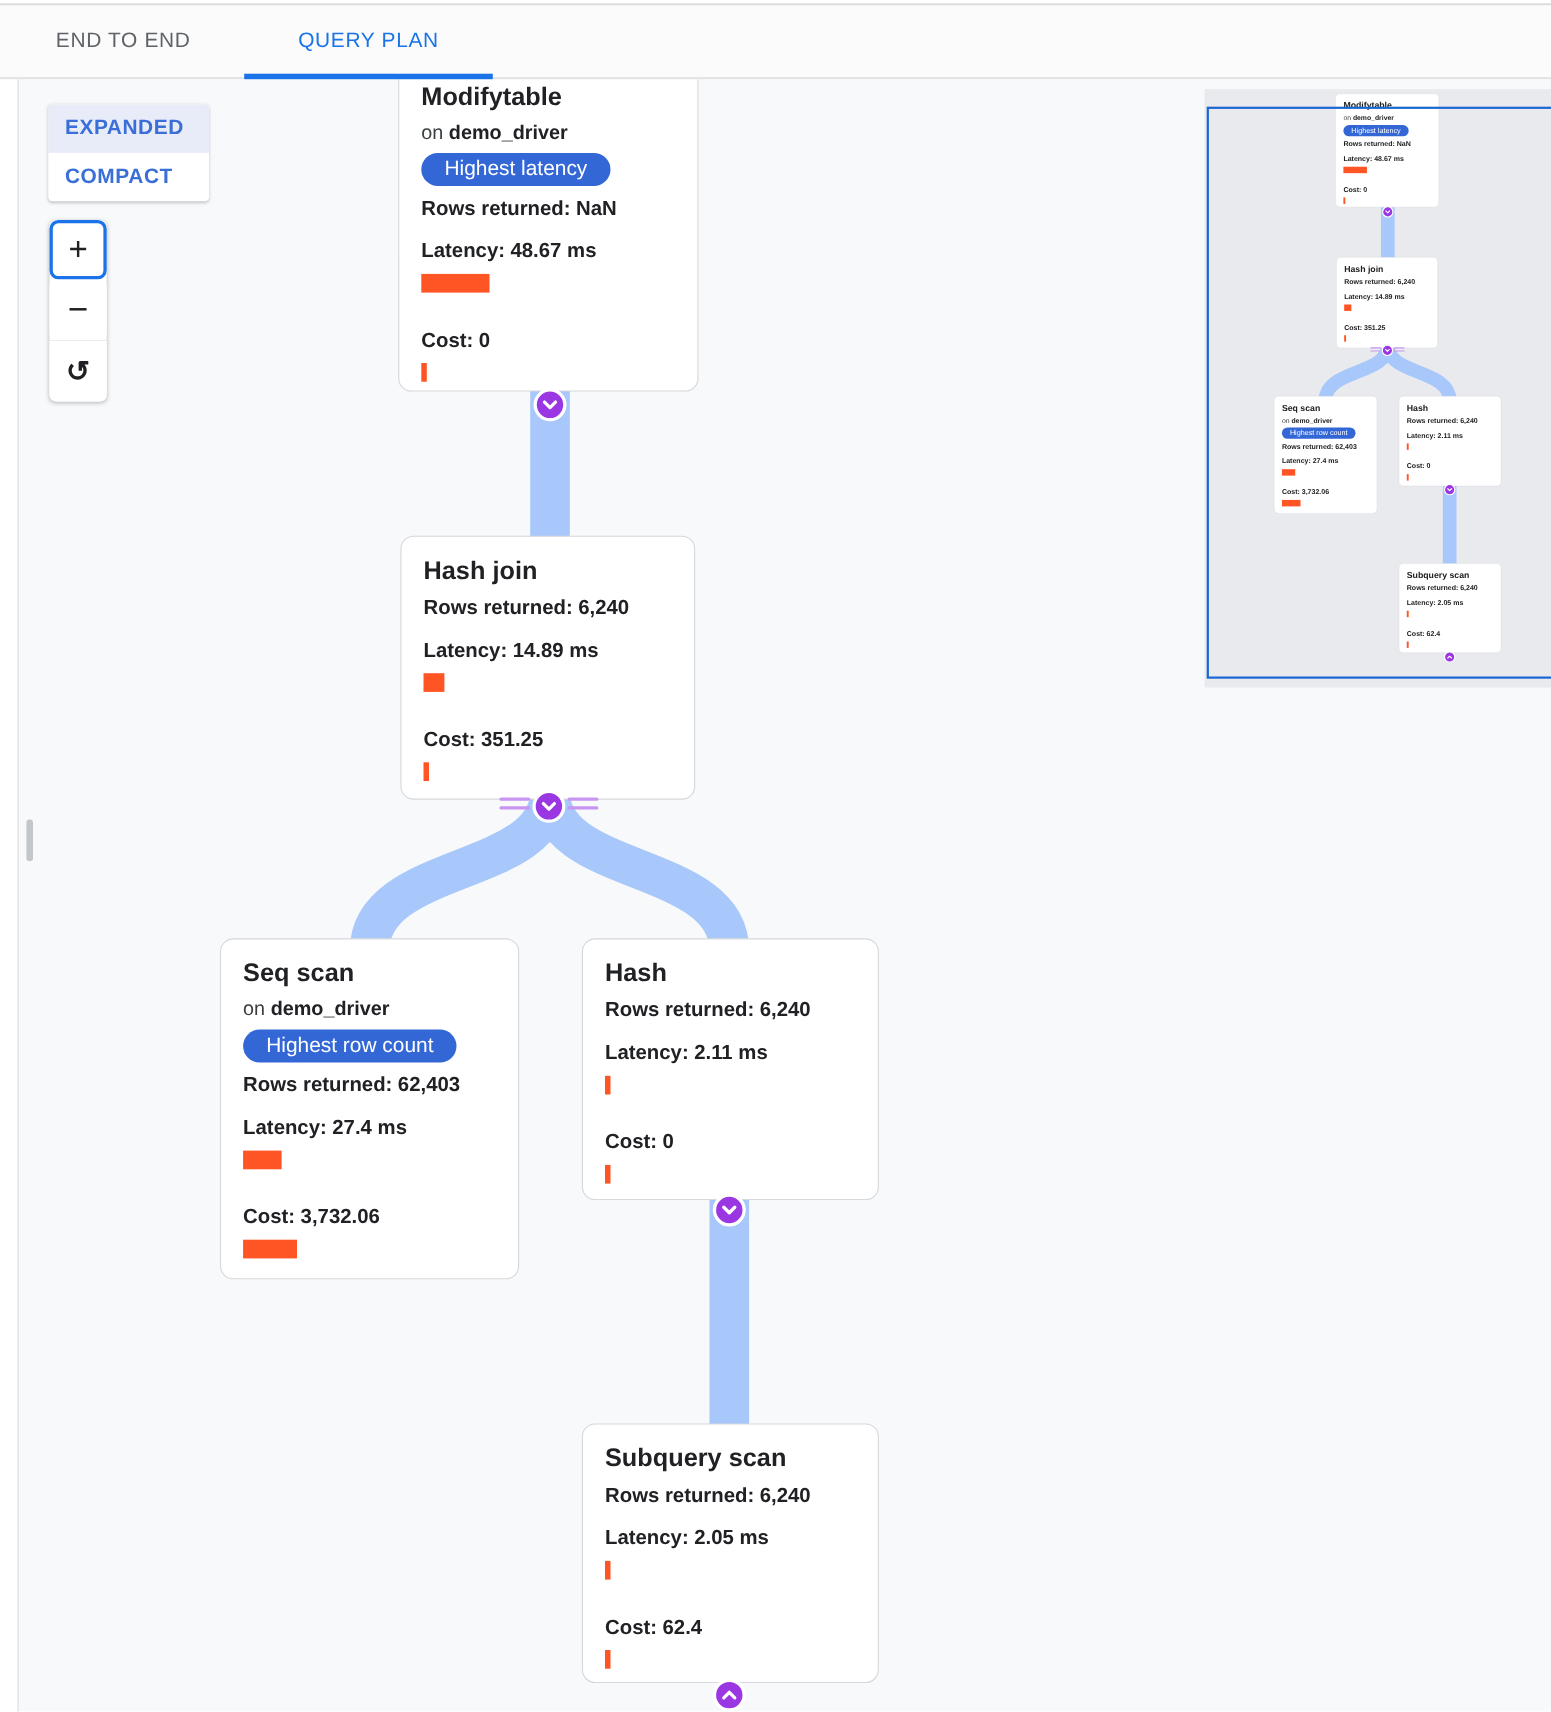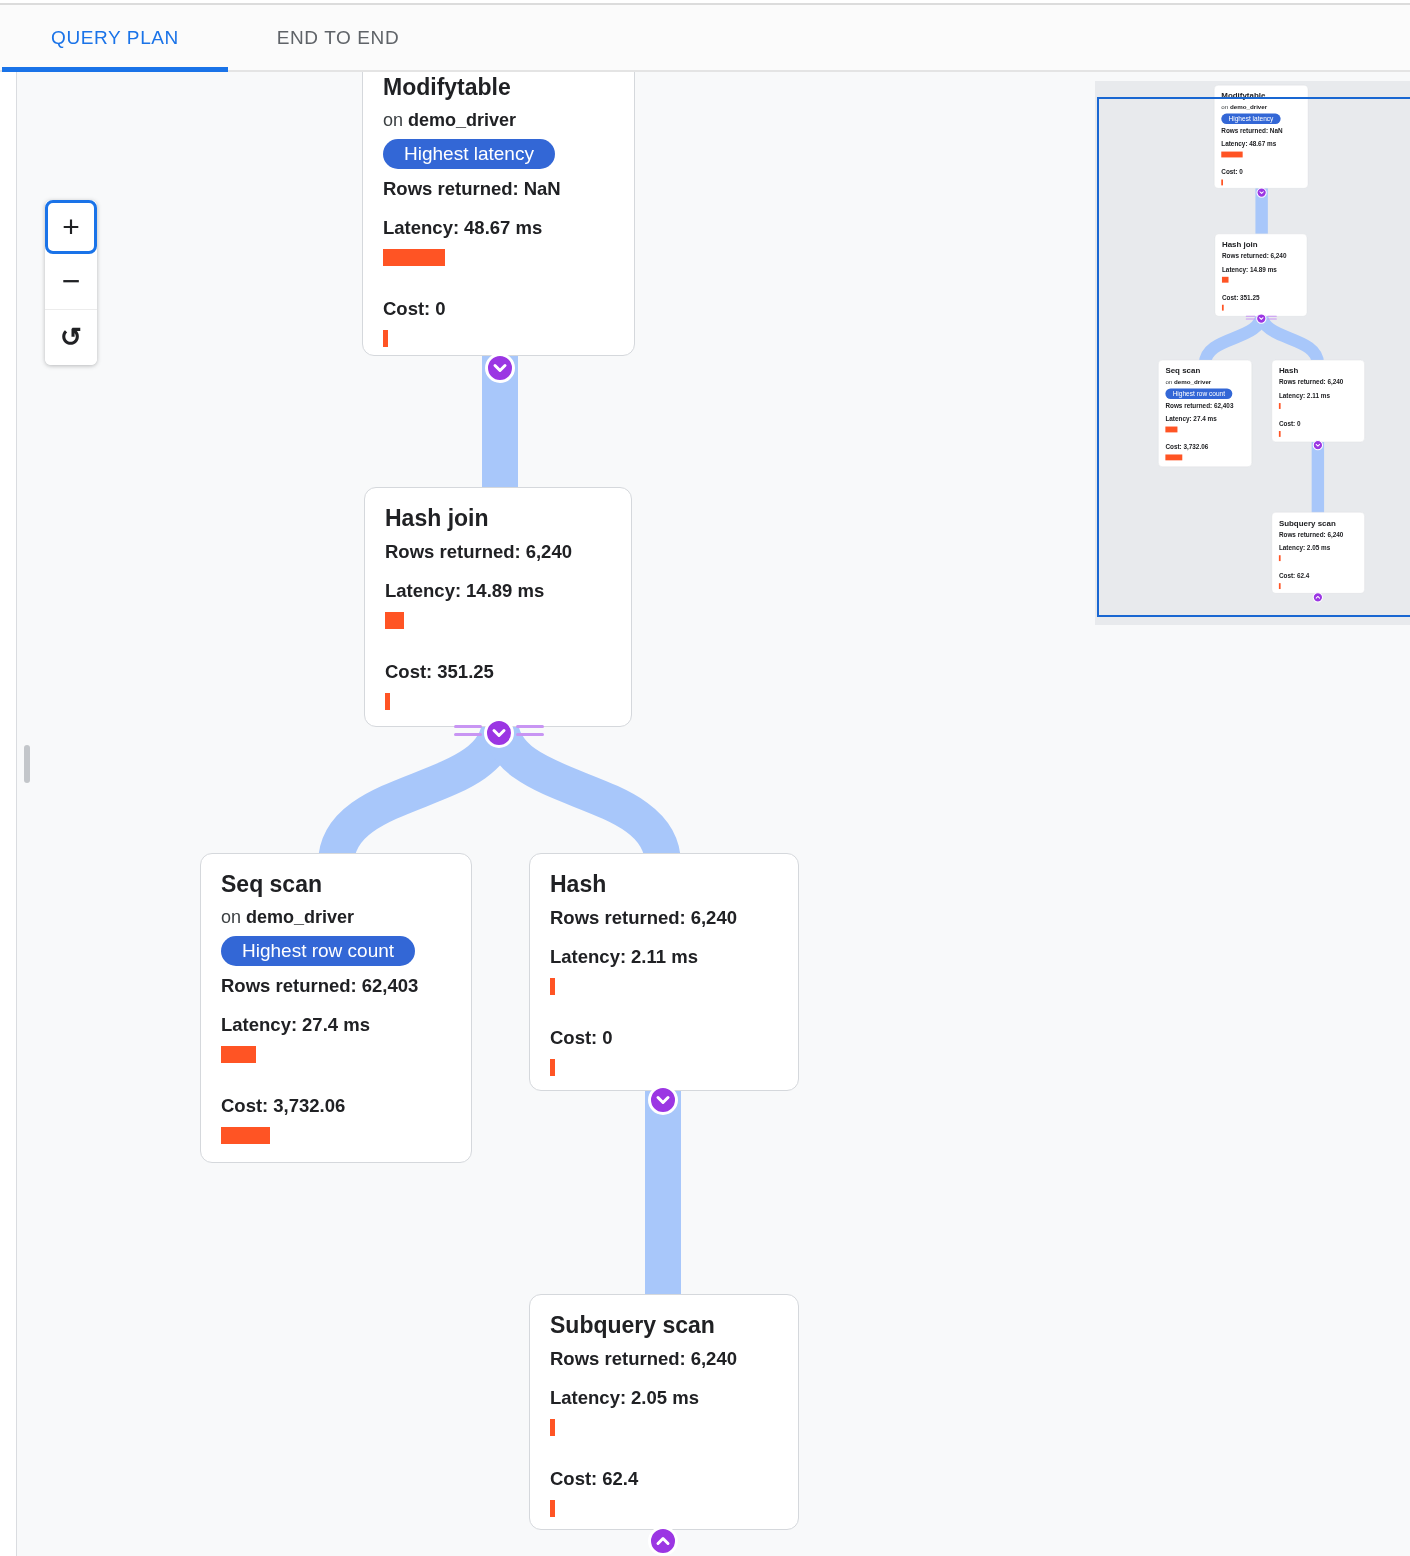--- a/index.html
+++ b/index.html
@@ -70,22 +70,22 @@
   .minimap-tree{transform:translate(0px,9.5px) scale(0.345);transform-origin:0 0;}
   .minimap-viewport{position:absolute;left:2px;top:16px;width:324px;height:520px;
     border:2px solid #1967d2;box-sizing:border-box;z-index:12;cursor:move;}
 </style>
 </head>
 <body>
 
 <div class="topline"></div>
 
 <div class="tabbar">
+  <div class="tab t2">END TO END</div>
   <div class="tab t1 active">QUERY PLAN</div>
-  <div class="tab t2">END TO END</div>
 </div>
 
 <div class="canvas">
 
   <div id="tree">
     <svg class="edges" width="1410" height="1484">
       <path d="M483 278 L483 430"></path>
       <path d="M483 648 C483 726 319 710 319 792"></path>
       <path d="M483 648 C483 726 646 710 646 792"></path>
       <path d="M646 1012 L646 1235"></path>
@@ -202,20 +202,24 @@
     </div>
     <div class="connector up" style="left:631px;top:1454px">
       <span>
           <svg width="16" height="10" viewBox="0 0 16 10">
             <polyline points="3,2.5 8,7.5 13,2.5" fill="none" stroke="#fff" stroke-width="3" stroke-linecap="round" stroke-linejoin="round"></polyline>
           </svg>
         </span>
     </div>
   </div>
 
+  <div class="toggle-card">
+    <div class="toggle-row selected">EXPANDED</div>
+    <div class="toggle-row">COMPACT</div>
+  </div>
 
   <div class="zoom-card">
     <div class="zoom-btn zin">+</div>
     <div class="zoom-btn zout">−</div>
     <div class="zoom-divider"></div>
     <div class="zoom-btn reset">
       <span>↺</span>
     </div>
   </div>
 

